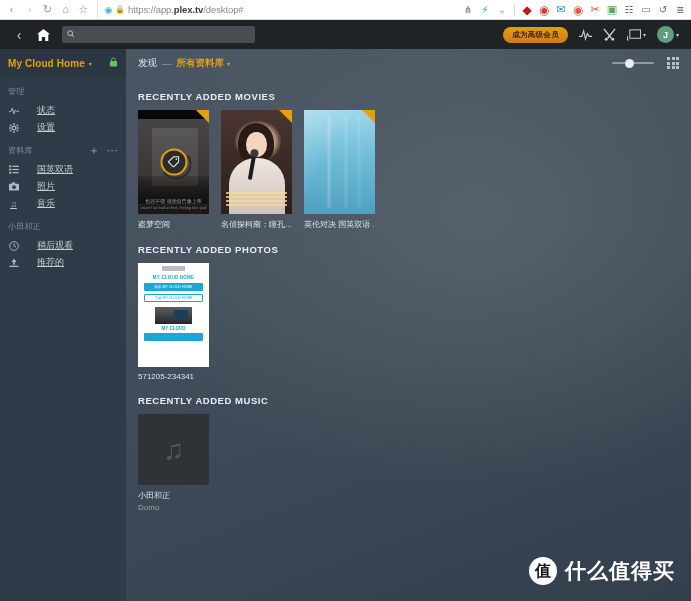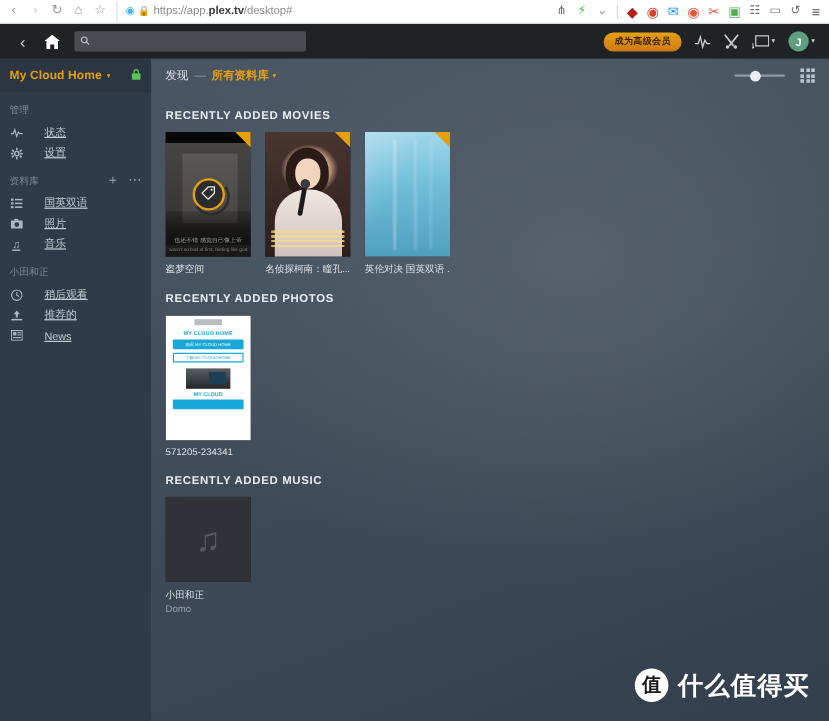--- a/index.html
+++ b/index.html
@@ -481,32 +481,20 @@
       <span>稍后观看</span>
     </div>
     <div class="nav-item">
       <span class="ni">
         <svg width="10" height="10" viewBox="0 0 12 11">
             <path d="M6 0.5 L2.8 4.2 H5 V7.5 H7 V4.2 H9.2 Z" fill="#aeb8c2"></path>
             <rect x="0.5" y="8.8" width="11" height="1.5" fill="#aeb8c2"></rect>
           </svg>
       </span>
       <span>推荐的</span>
-    </div>
-    <div class="nav-item">
-      <span class="ni">
-        <svg width="10" height="9" viewBox="0 0 11 10">
-            <rect x="0.5" y="0.5" width="10" height="9" stroke="#aeb8c2" stroke-width="1" fill="none"></rect>
-            <rect x="2" y="2" width="3.2" height="3" fill="#aeb8c2"></rect>
-            <rect x="6.2" y="2" width="3" height="1" fill="#aeb8c2"></rect>
-            <rect x="6.2" y="4" width="3" height="1" fill="#aeb8c2"></rect>
-            <rect x="2" y="6.5" width="7.2" height="1" fill="#aeb8c2"></rect>
-          </svg>
-      </span>
-      <span>News</span>
     </div>
   </div>
 
   <div class="main">
 
     <div class="crumb-bar">
       <span class="crumb-a">发现</span>
       <span class="crumb-dash">—</span>
       <span class="crumb-b">所有资料库</span>
       <span class="crumb-caret">▾</span>

